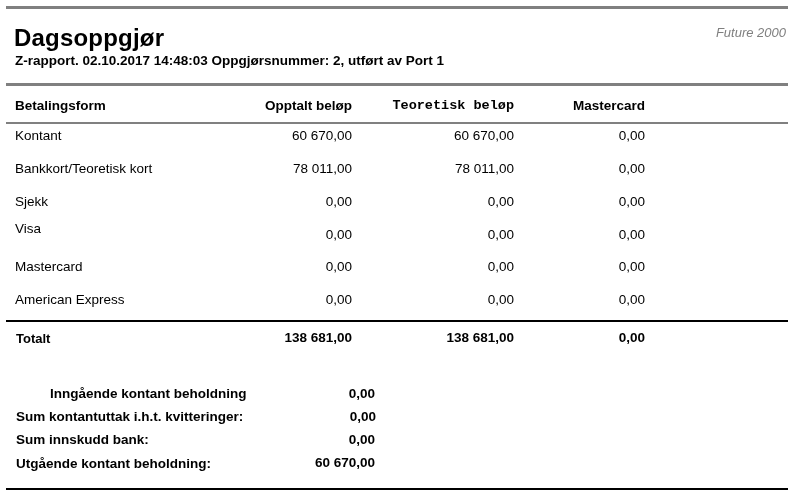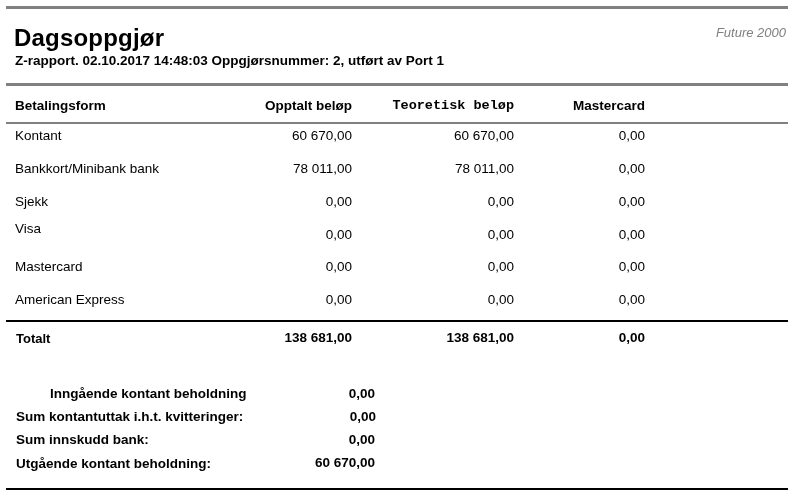--- a/index.html
+++ b/index.html
@@ -39,21 +39,21 @@
 <div class="abs line-head"></div>
 
 <div>
   <div>
     <div class="abs cell" style="left:15px; top:128px;">Kontant</div>
     <div class="abs cell num" style="left:200px; width:152px; top:128px;">60 670,00</div>
     <div class="abs cell num" style="left:360px; width:154px; top:128px;">60 670,00</div>
     <div class="abs cell num" style="left:540px; width:105px; top:128px;">0,00</div>
   </div>
   <div>
-    <div class="abs cell" style="left:15px; top:161px;">Bankkort/Minibank bank</div>
+    <div class="abs cell" style="left:15px; top:161px;">Bankkort/Teoretisk kort</div>
     <div class="abs cell num" style="left:200px; width:152px; top:161px;">78 011,00</div>
     <div class="abs cell num" style="left:360px; width:154px; top:161px;">78 011,00</div>
     <div class="abs cell num" style="left:540px; width:105px; top:161px;">0,00</div>
   </div>
   <div>
     <div class="abs cell" style="left:15px; top:194px;">Sjekk</div>
     <div class="abs cell num" style="left:200px; width:152px; top:194px;">0,00</div>
     <div class="abs cell num" style="left:360px; width:154px; top:194px;">0,00</div>
     <div class="abs cell num" style="left:540px; width:105px; top:194px;">0,00</div>
   </div>

